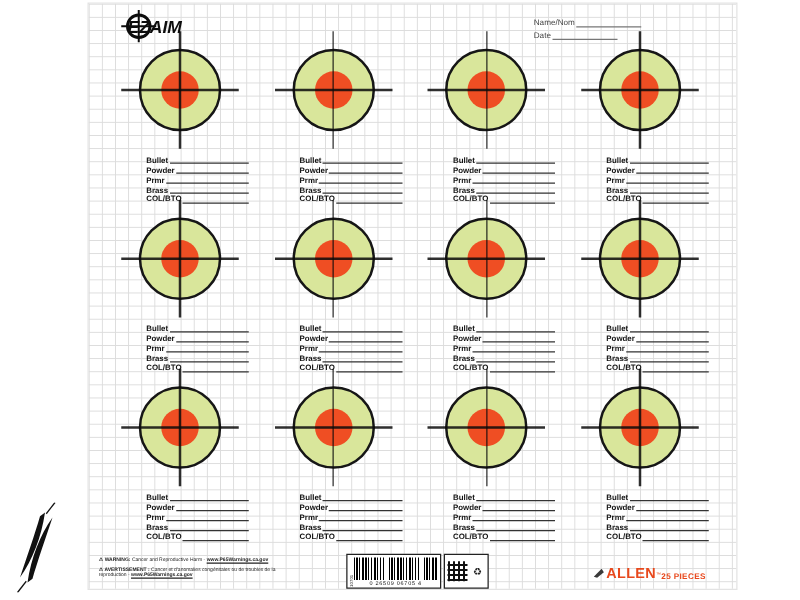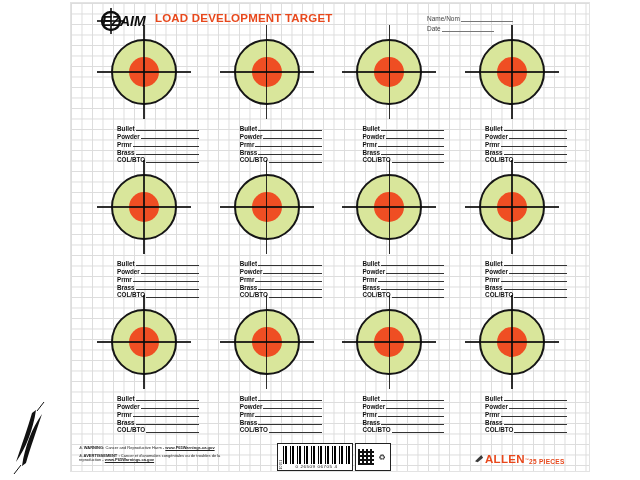--- a/index.html
+++ b/index.html
@@ -84,21 +84,20 @@
 
   <svg class="brand-logo" viewBox="0 0 56 26">
     <g stroke="#0d0d0d" stroke-width="1.6">
       <line x1="16" y1="0" x2="16" y2="26"></line>
       <line x1="2" y1="13" x2="30" y2="13"></line>
     </g>
     <circle cx="16" cy="13" r="9" fill="none" stroke="#0d0d0d" stroke-width="2.4"></circle>
     <text x="7" y="18" font-size="14" font-weight="bold" font-style="italic" font-family="Liberation Sans, sans-serif" fill="#0d0d0d">EZAIM</text>
   </svg>
 
-  <div class="sheet-title">LOAD DEVELOPMENT TARGET</div>
 
   <div class="name-block">
     <div class="name-row">
       <span>Name/Nom</span>
       <span class="fill"></span>
     </div>
     <div class="name-row">
       <span>Date</span>
       <span class="fill"></span>
     </div>

